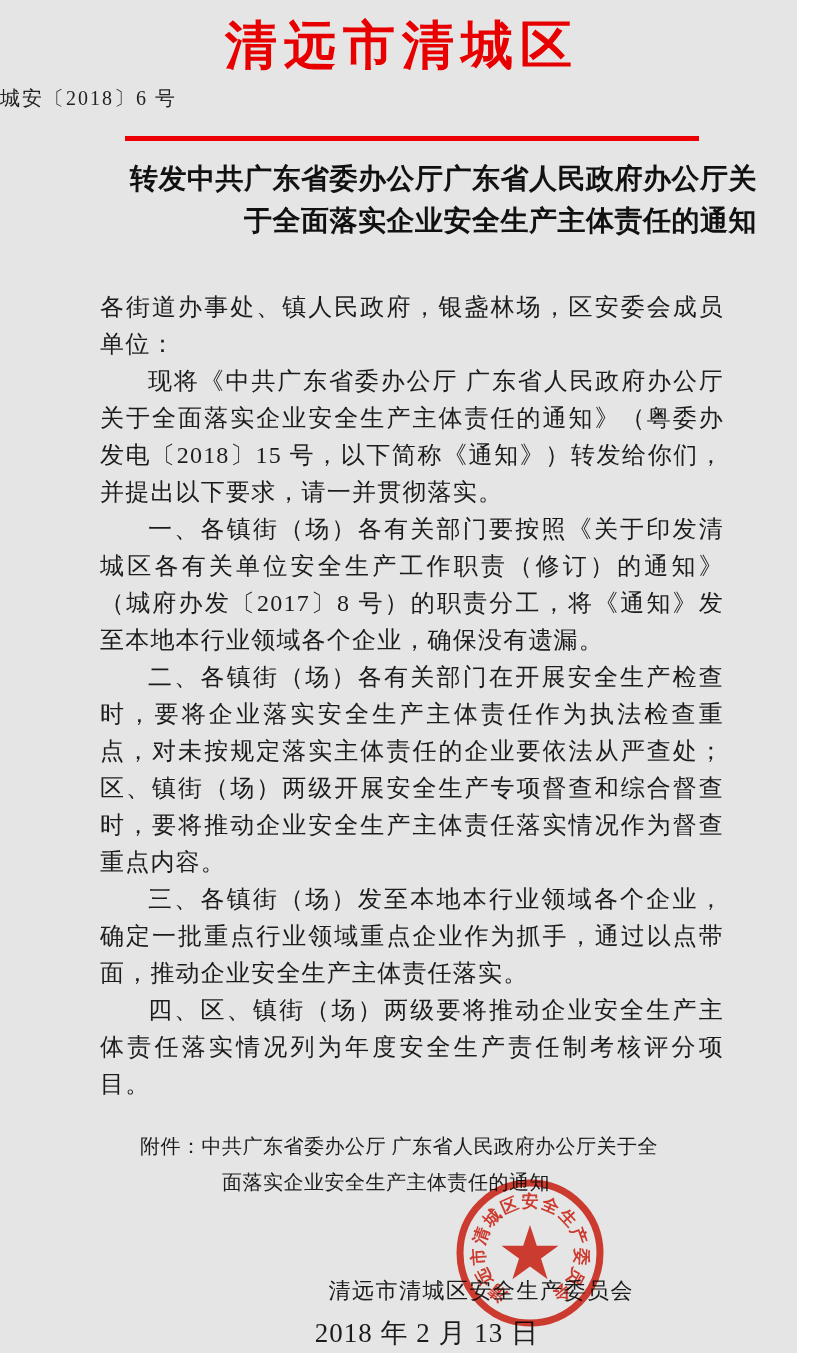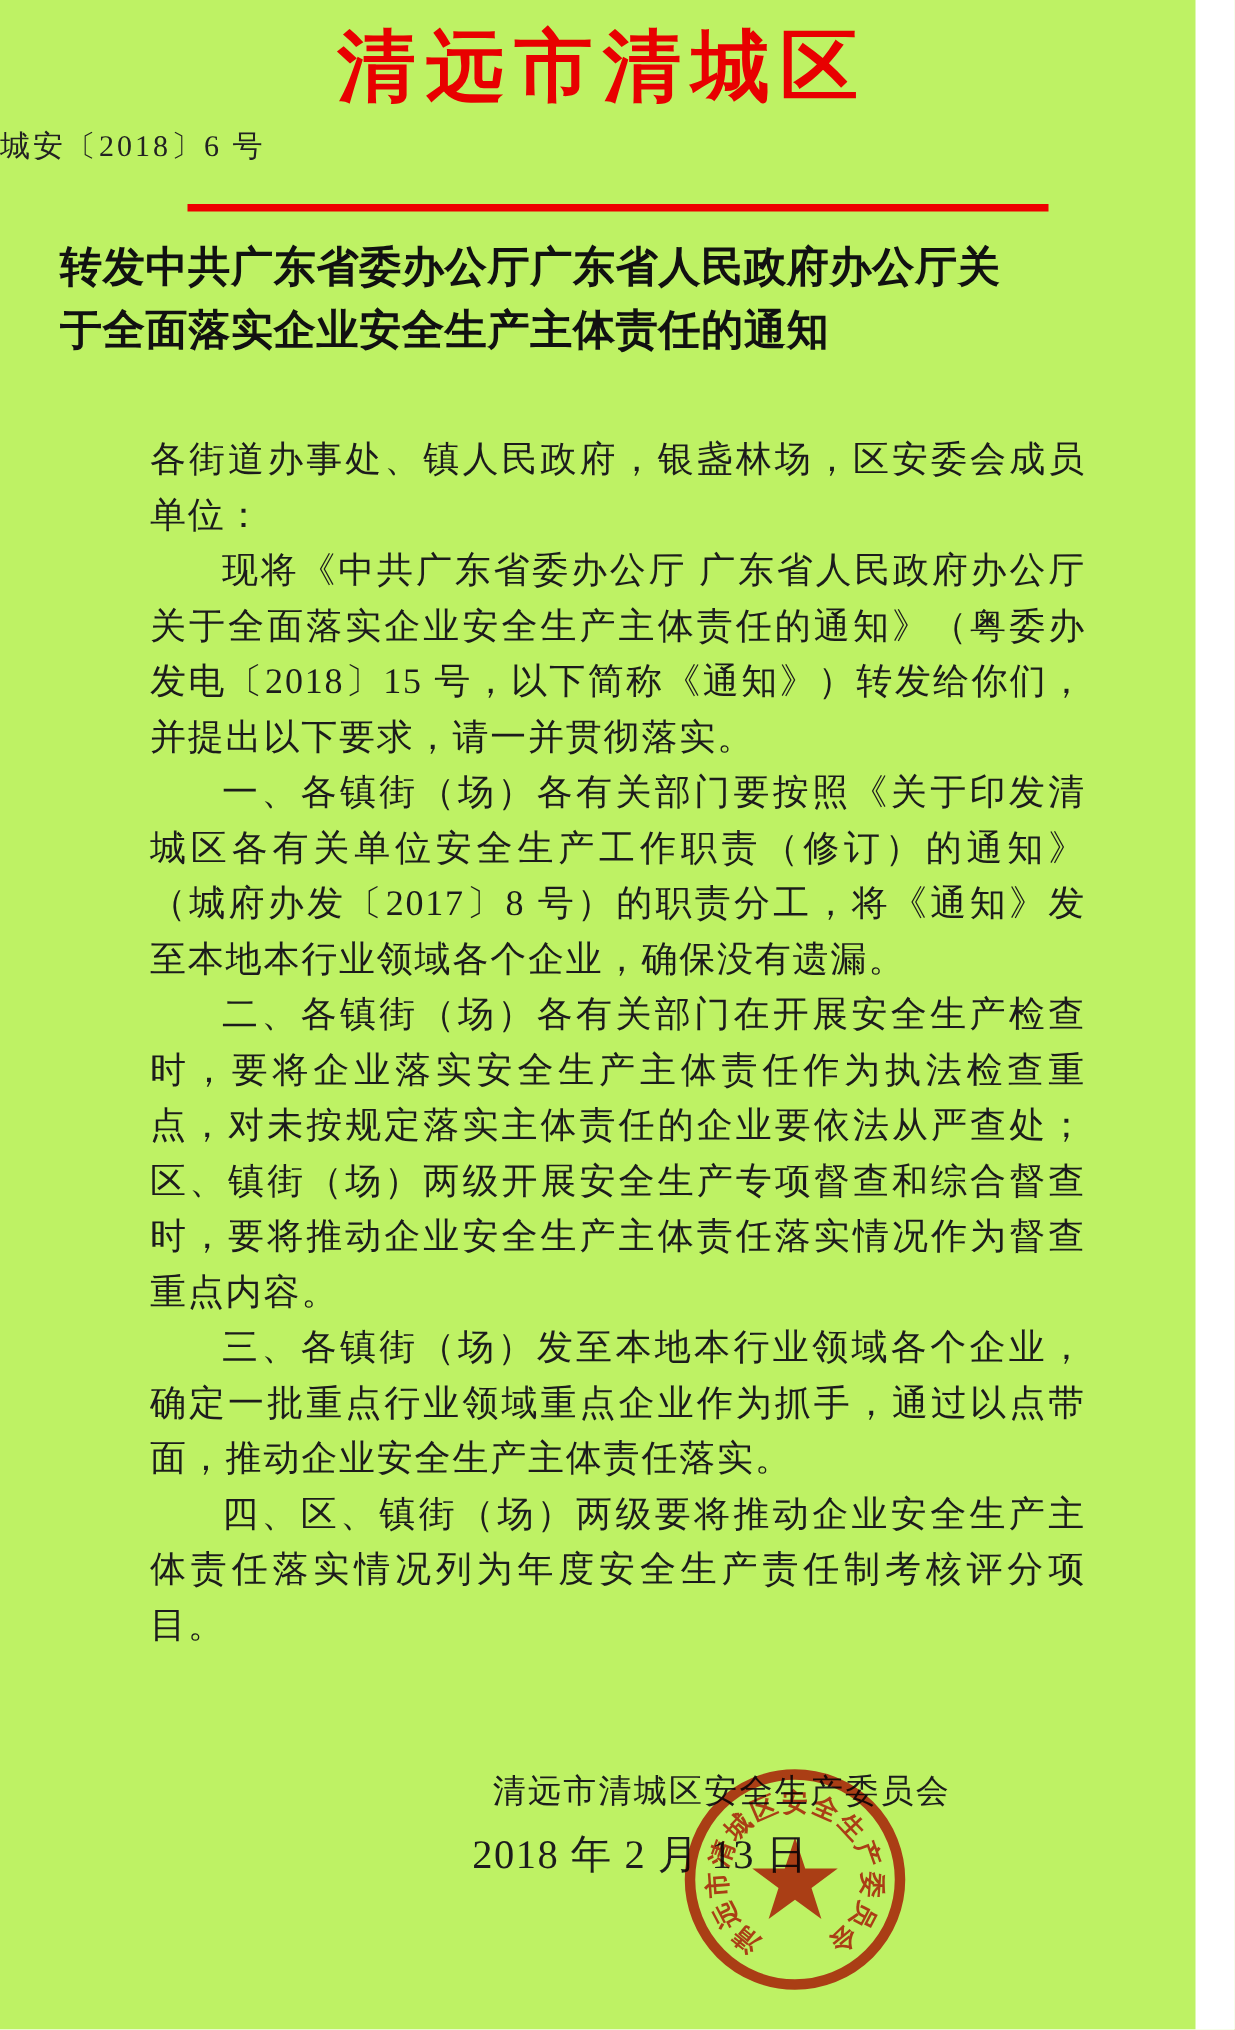--- a/index.html
+++ b/index.html
@@ -1,19 +1,19 @@
 <!DOCTYPE html>
 <html><head>
 <meta charset="utf-8">
 <style>
   html, body { margin:0; padding:0; background:#ffffff; }
   .page {
     position:relative;
     width:797px; height:1353px;
-    background:#bef264;
+    background:#e5e5e5;
     overflow:hidden;
     font-family:"Liberation Serif", serif;
     color:#1c1c1c;
   }
 
   
   .agency-head {
     padding-top:17px;
     text-align:center;
     color:#e80000;
@@ -32,21 +32,21 @@
   }
   .red-divider {
     margin:26px 98px 0 125px;
     height:5px;
     background:#ee0000;
   }
 
   
   .doc-title {
     margin:17px 40px 0 40px;
-    text-align:left;
+    text-align:right;
     font-size:28px;
     line-height:42px;
     font-weight:bold;
     letter-spacing:0.5px;
     color:#111111;
   }
 
   
   .body-text {
     margin:47px 73px 0 100px;
@@ -123,20 +123,26 @@
 
   <div class="body-text">
     <p class="salutation">各街道办事处、镇人民政府，银盏林场，区安委会成员单位：</p>
     <p>现将《中共广东省委办公厅 广东省人民政府办公厅关于全面落实企业安全生产主体责任的通知》（粤委办发电〔2018〕15 号，以下简称《通知》）转发给你们，并提出以下要求，请一并贯彻落实。</p>
     <p>一、各镇街（场）各有关部门要按照《关于印发清城区各有关单位安全生产工作职责（修订）的通知》（城府办发〔2017〕8 号）的职责分工，将《通知》发至本地本行业领域各个企业，确保没有遗漏。</p>
     <p>二、各镇街（场）各有关部门在开展安全生产检查时，要将企业落实安全生产主体责任作为执法检查重点，对未按规定落实主体责任的企业要依法从严查处；区、镇街（场）两级开展安全生产专项督查和综合督查时，要将推动企业安全生产主体责任落实情况作为督查重点内容。</p>
     <p>三、各镇街（场）发至本地本行业领域各个企业，确定一批重点行业领域重点企业作为抓手，通过以点带面，推动企业安全生产主体责任落实。</p>
     <p>四、区、镇街（场）两级要将推动企业安全生产主体责任落实情况列为年度安全生产责任制考核评分项目。</p>
   </div>
 
+  <div class="attachment">
+    <div>
+      <span>附件：</span><span>中共广东省委办公厅 广东省人民政府办公厅关于全</span>
+    </div>
+    <div class="att-cont">面落实企业安全生产主体责任的通知</div>
+  </div>
 
   <div class="signature">
     <div>清远市清城区安全生产委员会</div>
     <div class="sig-date">2018 年 2 月 13 日</div>
   </div>
 
   <svg class="seal" viewBox="0 0 150 150" aria-hidden="true">
     <circle cx="75" cy="75" r="70" fill="none" stroke-width="7" stroke="#e23022"></circle>
     <polygon points="0,-30 6.8,-9.3 28.5,-9.3 11,3.6 17.6,24.3 0,11.5 -17.6,24.3 -11,3.6 -28.5,-9.3 -6.8,-9.3" transform="translate(75,77)" fill="#e23022"></polygon>
     <g fill="#e23022">

